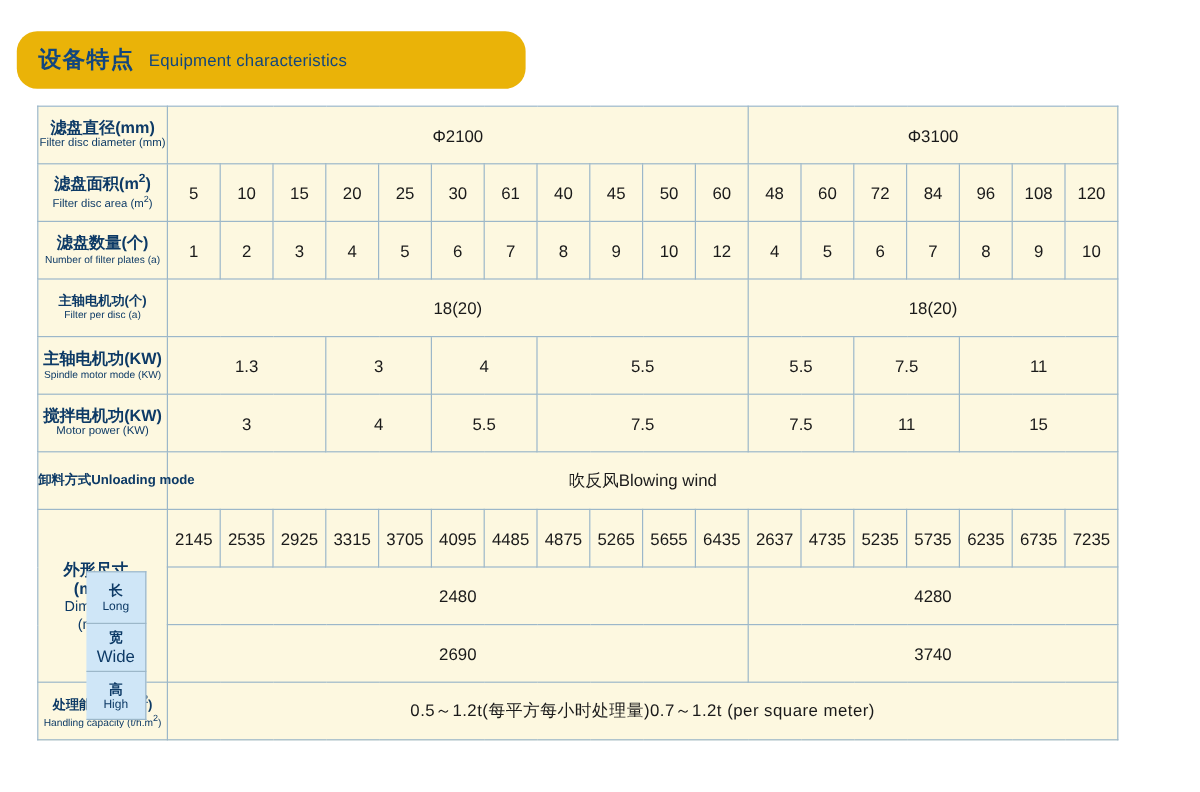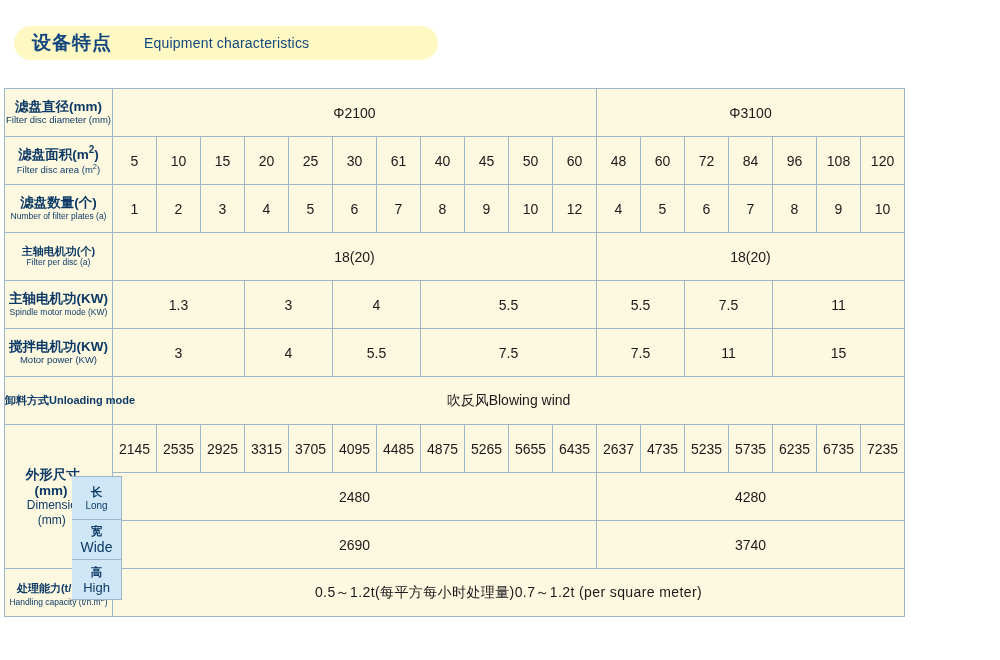--- a/index.html
+++ b/index.html
@@ -12,44 +12,43 @@
   }
   #page {
     position: relative;
     width: 1000px; height: 660px;
     background: #ffffff;
   }
   
   .title-wrap {
     position: absolute;
     left: 14px; top: 26px;
-    width: 424px; height: 34px;
-    background: #fef9c3;
+    width: 424px; height: 48px;
+    background: #eab308;
     border-radius: 17px;
     display: flex;
     align-items: center;
     padding-left: 18px;
-    gap: 20px;
   }
   .title-cn {
     font-size: 19px;
     font-weight: bold;
     color: #12467e;
     letter-spacing: 1px;
   }
   .title-en {
     font-size: 14px;
     color: #12467e;
     margin-left: 12px;
     letter-spacing: 0.2px;
   }
   
   table.spec {
     position: absolute;
-    left: 4px; top: 88px;
+    left: 31px; top: 88px;
     width: 884px;
     border-collapse: collapse;
     table-layout: fixed;
   }
   table.spec td {
     border: 1px solid #9cb7c9;
     text-align: center;
     vertical-align: middle;
     font-size: 14px;
     color: #1a1a1a;
@@ -291,17 +290,17 @@
     <div style="height:44px; border:1px solid #9cb7c9; border-left:none; background:#cfe6f7; display:flex; flex-direction:column; align-items:center; justify-content:center;">
       <span style="font-size:11.5px; font-weight:bold; color:#0d3a66;">长</span>
       <span style="font-size:10px; color:#0d3a66;">Long</span>
     </div>
     <div style="height:40px; border:1px solid #9cb7c9; border-left:none; border-top:none; background:#cfe6f7; display:flex; flex-direction:column; align-items:center; justify-content:center;">
       <span style="font-size:11.5px; font-weight:bold; color:#0d3a66;">宽</span>
       <span style="font-size:14px; color:#0d3a66;">Wide</span>
     </div>
     <div style="height:40px; border:1px solid #9cb7c9; border-left:none; border-top:none; background:#cfe6f7; display:flex; flex-direction:column; align-items:center; justify-content:center;">
       <span style="font-size:11.5px; font-weight:bold; color:#0d3a66;">高</span>
-      <span style="font-size:13px; color:#0d3a66;">High</span>
+      <span style="font-size:10px; color:#0d3a66;">High</span>
     </div>
   </div>
 
 </div>
 
 </body></html>

